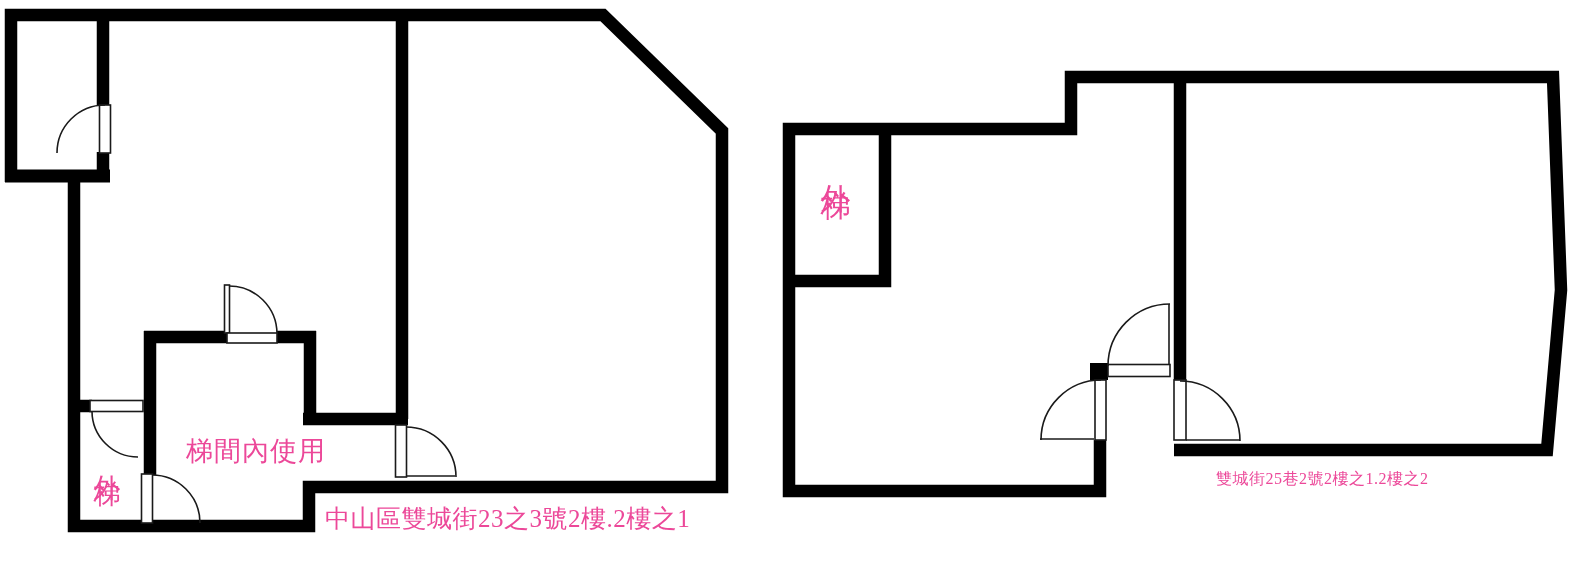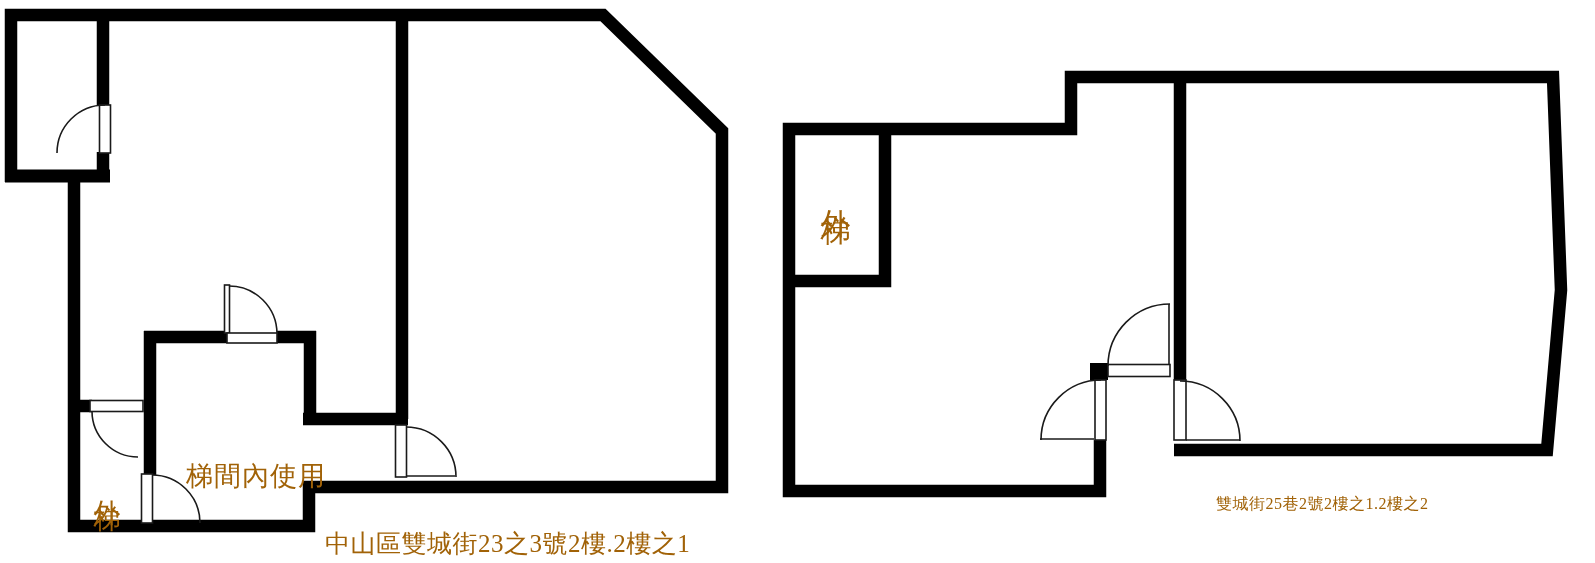--- a/index.html
+++ b/index.html
@@ -33,24 +33,23 @@
     fill: #ffffff;
     stroke: #1a1a1a;
     stroke-width: 1.6;
   }
   .door-line {
     stroke: #1a1a1a;
     stroke-width: 1.6;
   }
   .lbl {
     position: absolute;
-    color: #a16207;
+    color: #ec4899;
     white-space: nowrap;
     line-height: 1.15;
-    margin-top: 25px;
   }
   .lbl-horiz { font-size: 27px; letter-spacing: 1px; }
   .lbl-vert {
     writing-mode: vertical-rl;
     text-orientation: upright;
     letter-spacing: 6px;
   }
   .lbl-vert-left { font-size: 27px; }
   .lbl-vert-right { font-size: 30px; }
   .caption { font-size: 25px; letter-spacing: 0.5px; }

